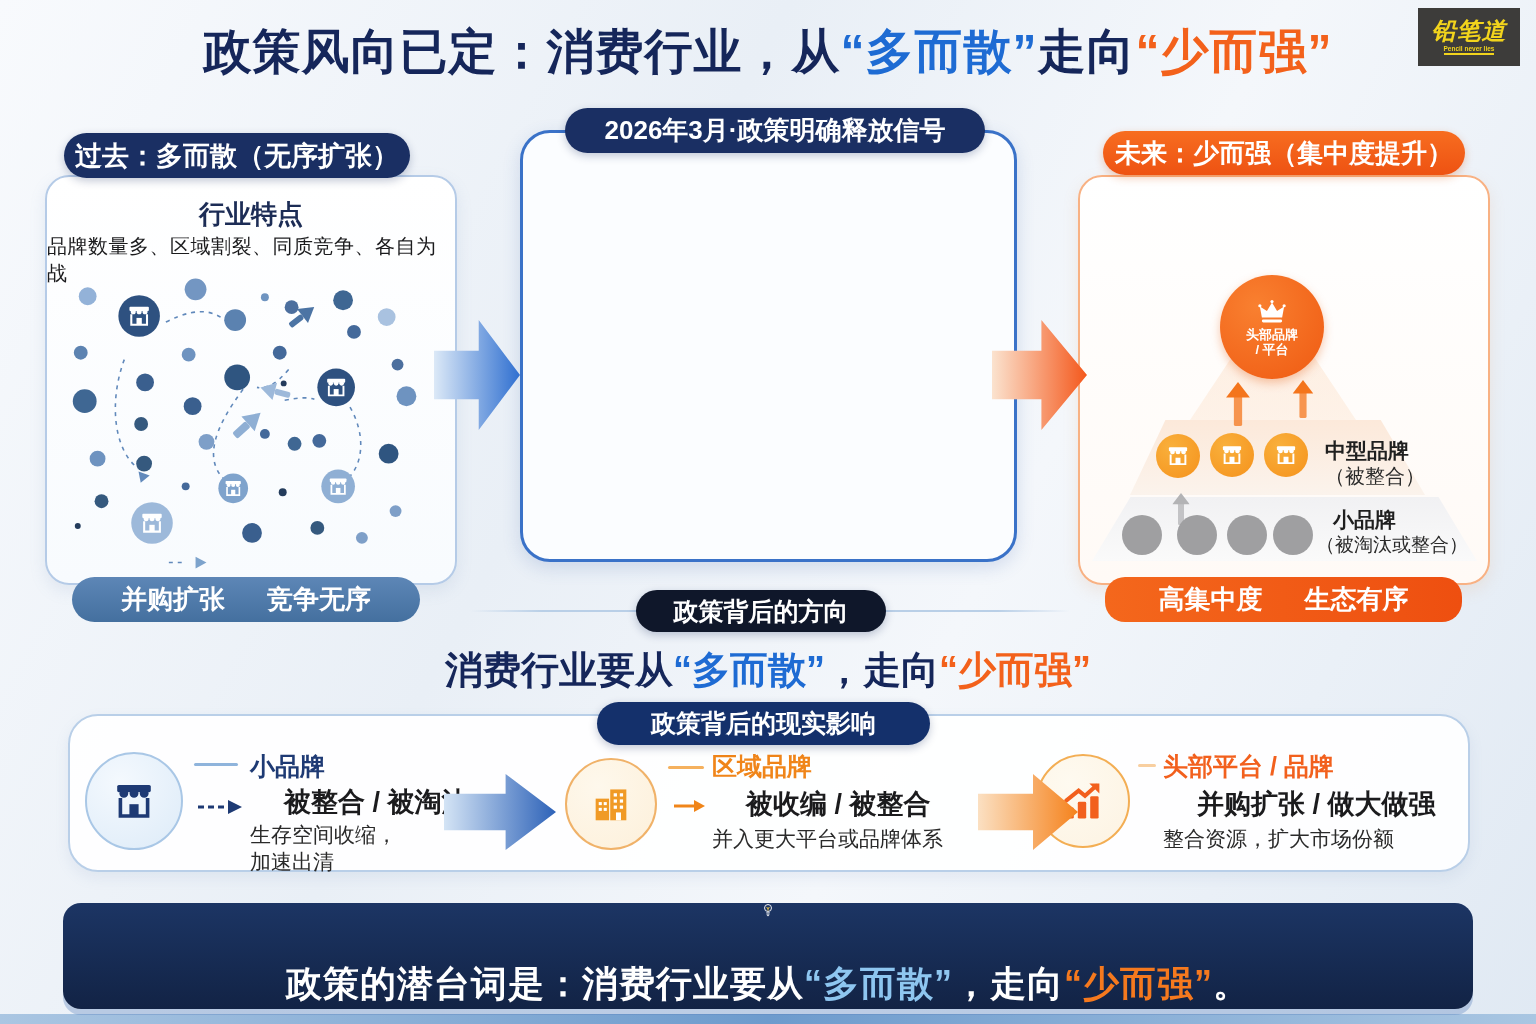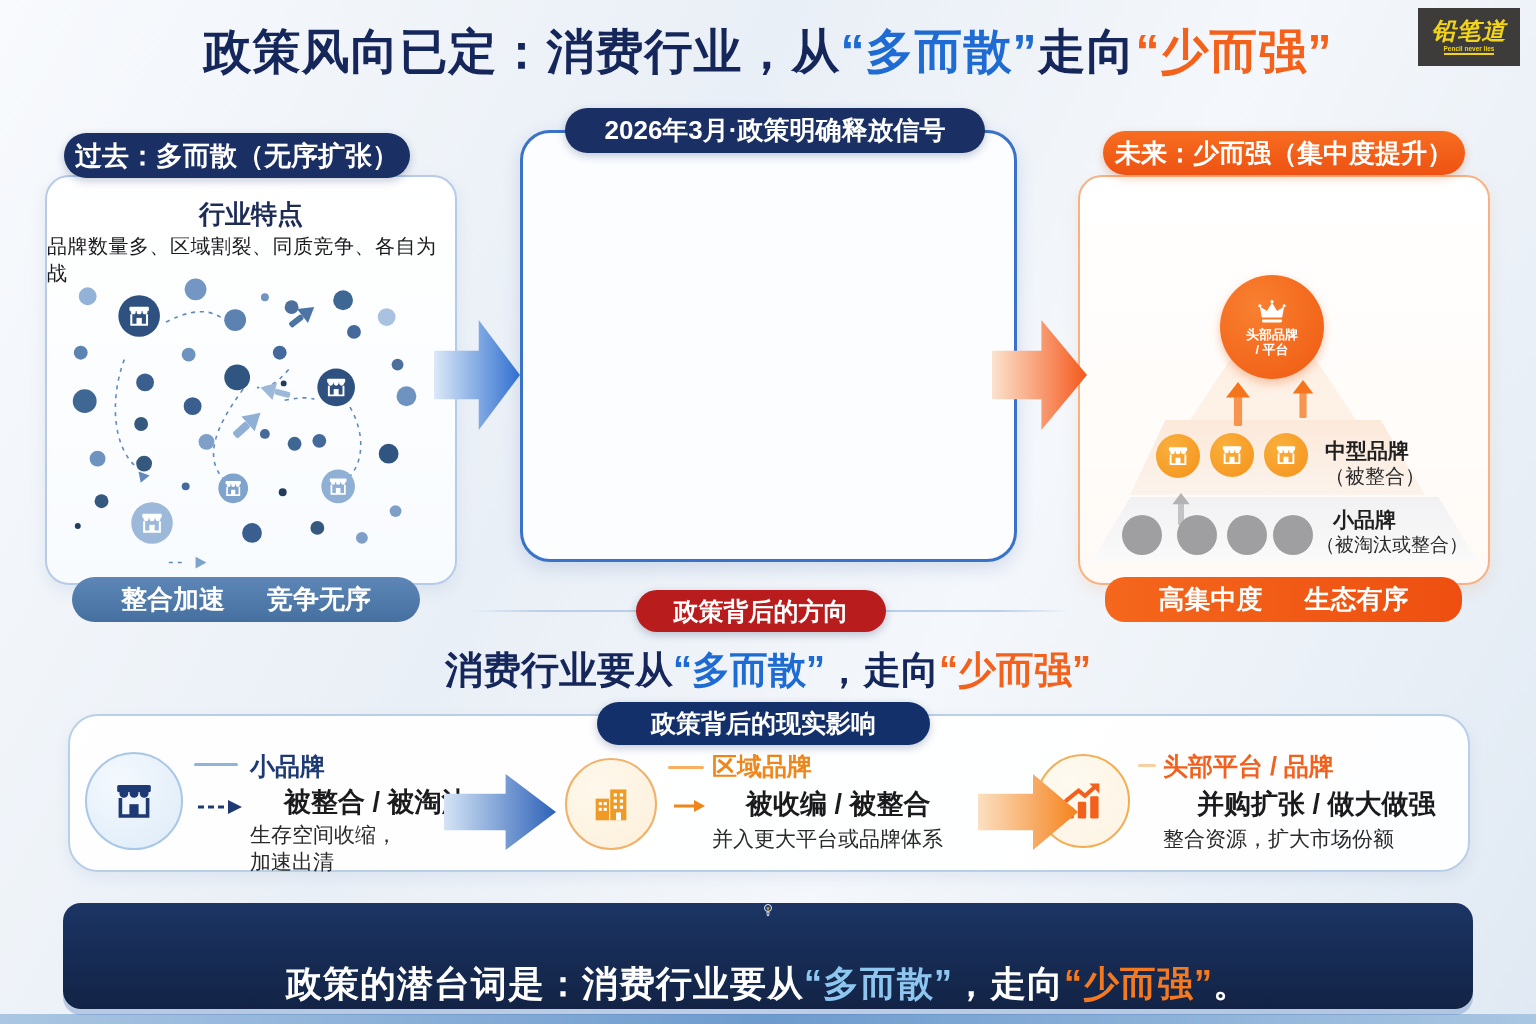--- a/index.html
+++ b/index.html
@@ -90,21 +90,21 @@
     display:flex; align-items:center; justify-content:center; z-index:2; }
   .gray-circle { width:40px; height:40px; border-radius:50%; background:#9f9fa1; z-index:2; }
   .pyr-label-b { font-size:21px; font-weight:700; color:#1f1f1f; z-index:2; }
   .pyr-label-r { font-size:20px; font-weight:500; color:#2a2a2a; z-index:2; }
   .up-orange { color:#f4751c; z-index:2; }
   .up-gray { color:#b3b3b5; z-index:2; }
 
   
   .divider-line { left:470px; top:610px; width:600px; height:2px; z-index:1;
     background:linear-gradient(90deg,rgba(185,207,231,0),#b9cfe7 12%,#b9cfe7 88%,rgba(185,207,231,0)); }
-  .direction-badge { left:636px; top:590px; width:250px; height:42px; border-radius:21px; font-size:25px; background:#b91c1c; }
+  .direction-badge { left:636px; top:590px; width:250px; height:42px; border-radius:21px; font-size:25px; background:#0f172a; }
   .direction-sentence { top:645px; left:0; width:1536px; text-align:center; font-size:38px; font-weight:900; color:#15265a; }
 
   
   .impact-box { left:68px; top:714px; width:1402px; height:158px; border-radius:30px;
     background:rgba(255,255,255,.92); border:2px solid #b9cfe8; box-shadow:0 6px 14px rgba(120,150,190,.12); z-index:1; }
   .impact-badge { left:597px; top:702px; width:333px; height:43px; border-radius:22px; font-size:25px; background:#14306b; }
   .imp-circle { border-radius:50%; display:flex; align-items:center; justify-content:center; z-index:3; }
   .imp-circle-blue { left:85px; top:752px; width:98px; height:98px;
     background:radial-gradient(circle at 35% 30%,#f4f9fe,#ddebf8); border:2px solid #a9c7e6; }
   .imp-circle-or1 { left:565px; top:758px; width:92px; height:92px;
@@ -306,21 +306,21 @@
           <use href="#sym-store" x="274" y="206" width="24" height="24" color="#fff"></use>
         </g>
       <g>
           <circle cx="98" cy="255" r="21" fill="#9db9da"></circle>
           <use href="#sym-store" x="84" y="241" width="28" height="28" color="#fff"></use>
         </g>
     </g>
   </svg>
 </div>
 <div class="abs past-footer">
-  <span>整合加速</span>
+  <span>并购扩张</span>
   <span>竞争无序</span>
 </div>
 
 <div class="abs panel policy-panel"></div>
 <div class="abs navy-pill policy-header">2026年3月·政策明确释放信号</div>
 
 <div class="abs joint-row">
   <svg class="ico" width="46" height="46" viewBox="0 0 24 24" style="color:#1d3a7c">
       <use href="#sym-bank"></use>
     </svg>

